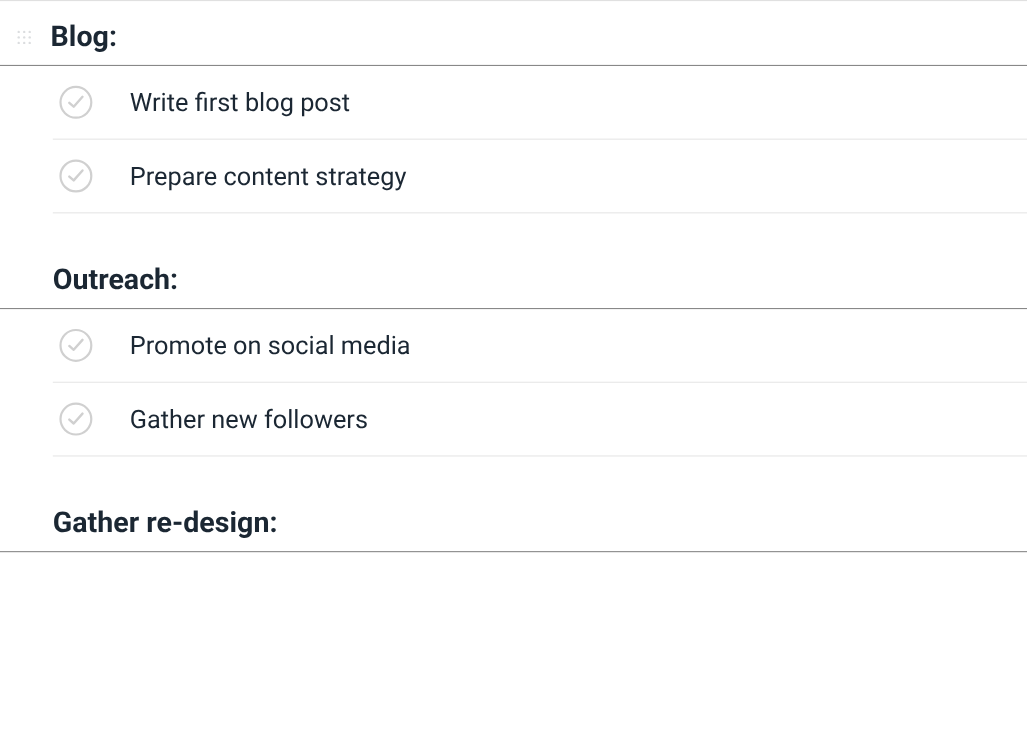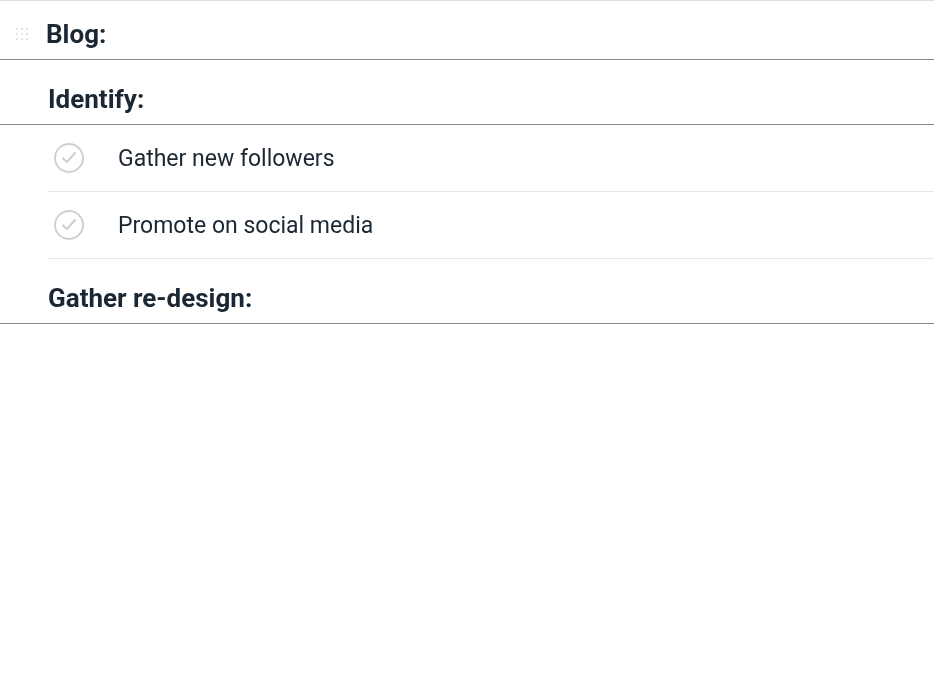--- a/index.html
+++ b/index.html
@@ -12,21 +12,21 @@
       background: #ffffff;
       width: 934px;
       height: 684px;
       overflow: hidden;
     }
     .top-divider {
       border-top: 1px solid #e0e0e0;
       margin-bottom: 8px;
     }
     .section {
-      margin-bottom: 14px;
+      margin-bottom: 36px;
       text-align: right;
     }
     .section-header {
       display: flex;
       align-items: center;
       padding: 10px 0 10px 10px;
       border-bottom: 1px solid #888;
     }
     .section-header.with-handle {
       padding-left: 10px;
@@ -98,42 +98,60 @@
         <circle cx="3" cy="8" r="1.1" fill="#9aa0a6"></circle>
         <circle cx="8" cy="8" r="1.1" fill="#9aa0a6"></circle>
         <circle cx="13" cy="8" r="1.1" fill="#9aa0a6"></circle>
         <circle cx="3" cy="13" r="1.1" fill="#9aa0a6"></circle>
         <circle cx="8" cy="13" r="1.1" fill="#9aa0a6"></circle>
         <circle cx="13" cy="13" r="1.1" fill="#9aa0a6"></circle>
       </svg>
     </div>
     <div class="section-title">Blog:</div>
   </div>
+  <div class="task-list">
+    <div class="task-row">
+      <div class="task-checkbox">
+        <svg viewBox="0 0 16 16">
+            <path d="M2 8.5 L6 12 L14 3" stroke="#d0d0d0" stroke-width="2.2" fill="none" stroke-linecap="round" stroke-linejoin="round"></path>
+          </svg>
+      </div>
+      <div class="task-label">Write first blog post</div>
+    </div>
+    <div class="task-row">
+      <div class="task-checkbox">
+        <svg viewBox="0 0 16 16">
+            <path d="M2 8.5 L6 12 L14 3" stroke="#d0d0d0" stroke-width="2.2" fill="none" stroke-linecap="round" stroke-linejoin="round"></path>
+          </svg>
+      </div>
+      <div class="task-label">Prepare content strategy</div>
+    </div>
+  </div>
 </div>
 
 <div class="section">
   <div class="section-header no-handle">
-    <div class="section-title">Identify:</div>
+    <div class="section-title">Outreach:</div>
   </div>
   <div class="task-list">
     <div class="task-row">
       <div class="task-checkbox">
         <svg viewBox="0 0 16 16">
             <path d="M2 8.5 L6 12 L14 3" stroke="#d0d0d0" stroke-width="2.2" fill="none" stroke-linecap="round" stroke-linejoin="round"></path>
           </svg>
       </div>
-      <div class="task-label">Gather new followers</div>
+      <div class="task-label">Promote on social media</div>
     </div>
     <div class="task-row">
       <div class="task-checkbox">
         <svg viewBox="0 0 16 16">
             <path d="M2 8.5 L6 12 L14 3" stroke="#d0d0d0" stroke-width="2.2" fill="none" stroke-linecap="round" stroke-linejoin="round"></path>
           </svg>
       </div>
-      <div class="task-label">Promote on social media</div>
+      <div class="task-label">Gather new followers</div>
     </div>
   </div>
 </div>
 
 <div class="section">
   <div class="section-header no-handle">
     <div class="section-title">Gather re-design:</div>
   </div>
 </div>
 

